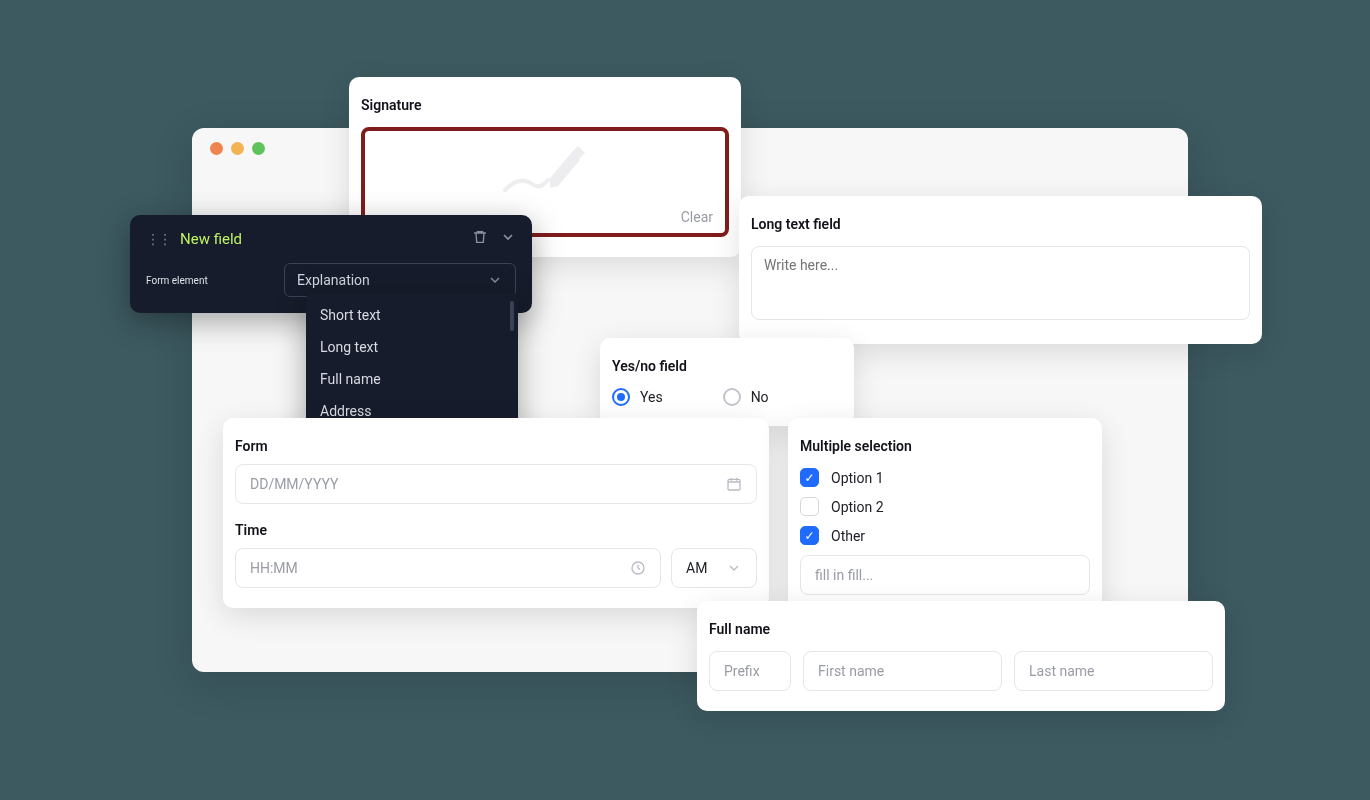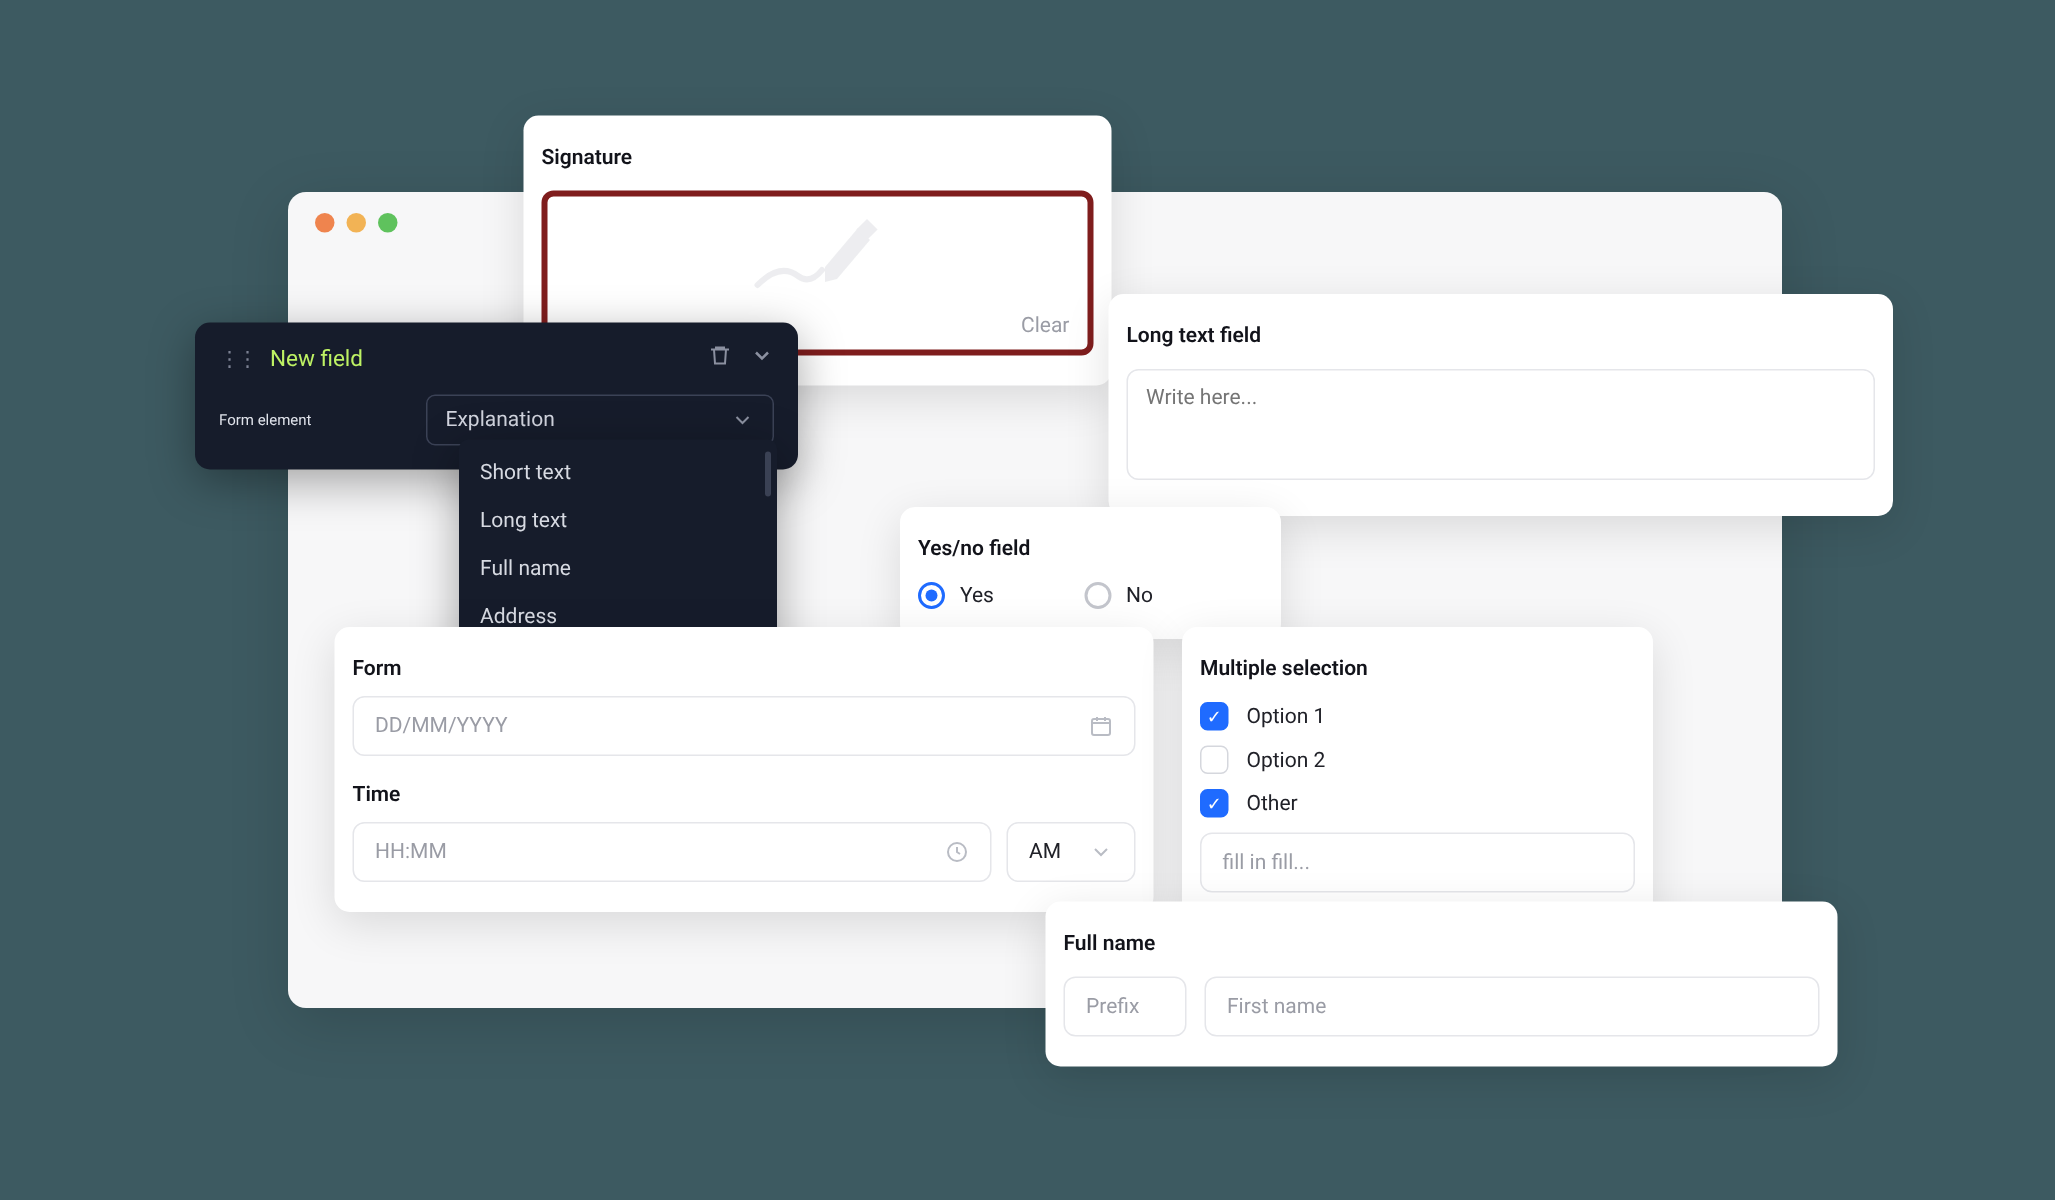--- a/index.html
+++ b/index.html
@@ -283,14 +283,17 @@
 
 <div class="card fullname-card">
   <div class="card-title">Full name</div>
   <div class="name-row">
     <div class="input prefix">
       <span class="input-ph">Prefix</span>
     </div>
     <div class="input">
       <span class="input-ph">First name</span>
     </div>
+    <div class="input">
+      <span class="input-ph">Last name</span>
+    </div>
   </div>
 </div>
 
 </body></html>

